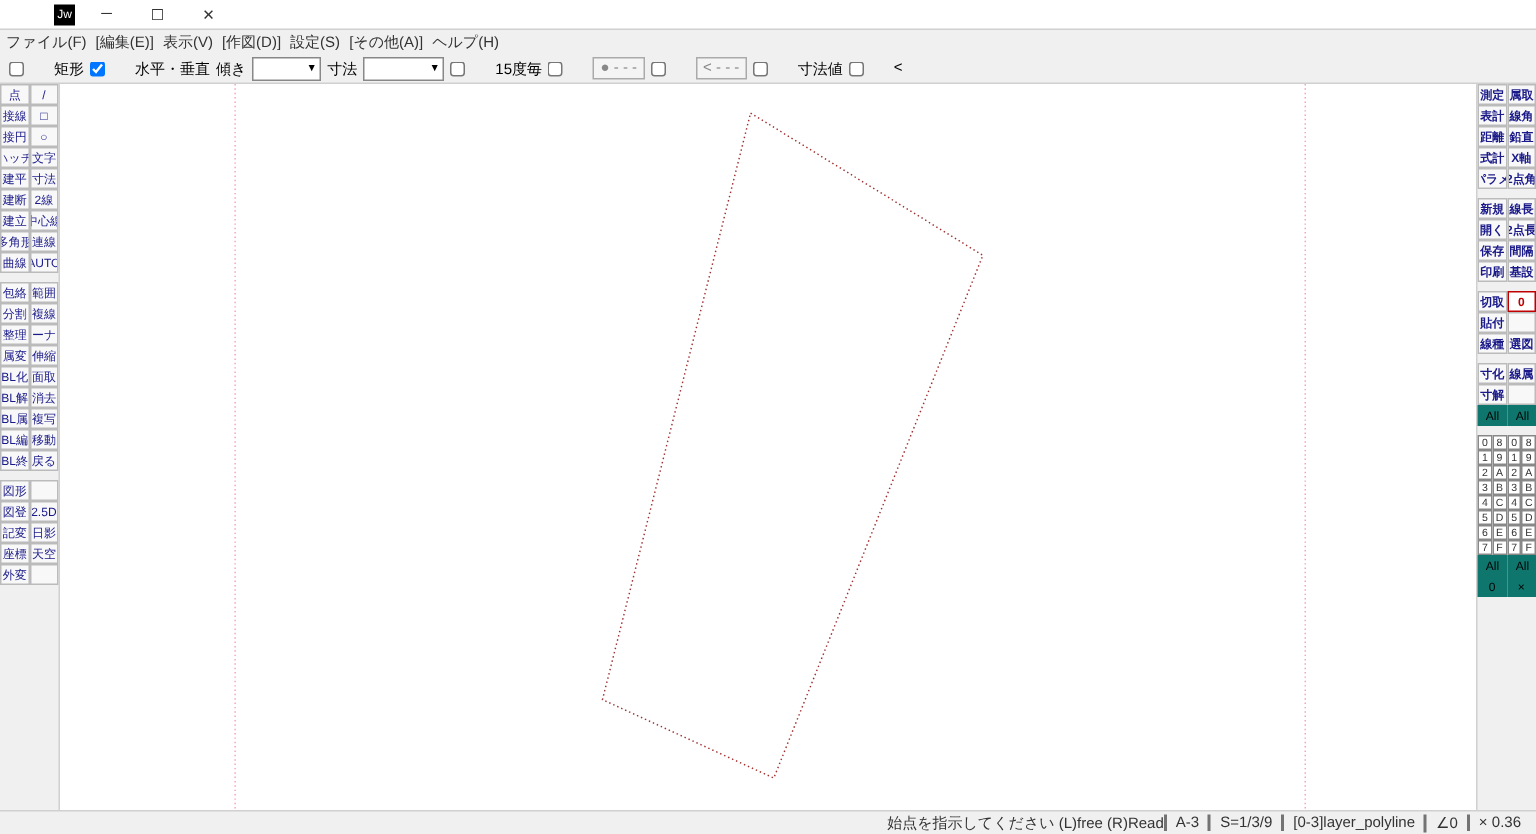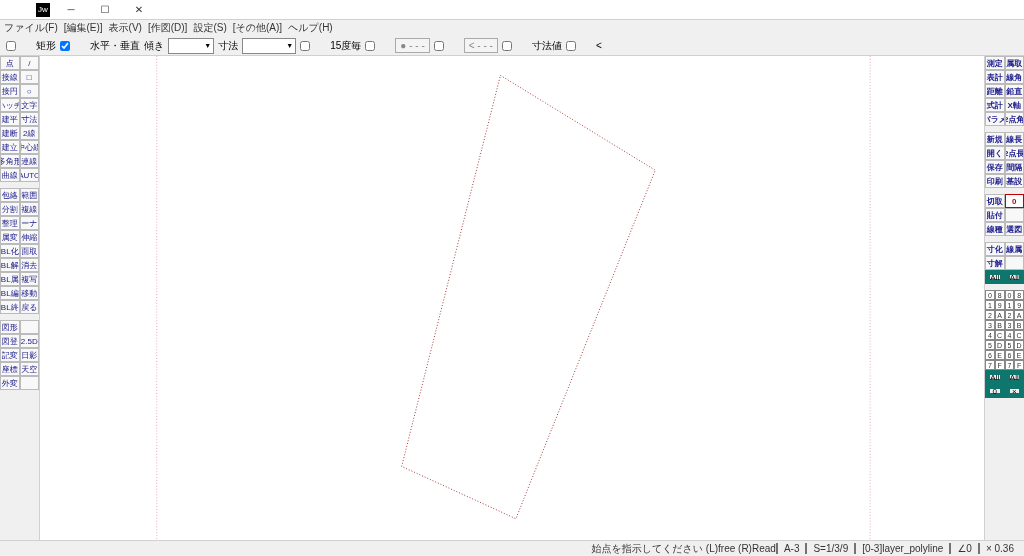--- a/index.html
+++ b/index.html
@@ -37,21 +37,21 @@
 .lefttb .spacer { height: 6px; }
 
 
 .righttb { width: 40px; background: #f0f0f0; display: flex; flex-direction: column; border-left: 1px solid #d0d0d0; font-size: 8px; }
 .righttb .row { display: flex; }
 .righttb .cell { width: 20px; height: 14px; border: 1px solid #bbb; background: #f8f8f8; font-size: 8px; display: flex; align-items: center; justify-content: center; color: #1a1a8a; overflow: hidden; white-space: nowrap; font-weight: bold; }
 .righttb .spacer { height: 6px; }
 .righttb .red { color: #c00000; background:#fff; border:1px solid #c00000;}
 .righttb .num { width: 10px; height: 10px; border: 1px solid #888; font-size: 7px; display:flex; align-items:center; justify-content:center; background:#fff; color:#333; }
 .righttb .numrow { display:flex; }
-.righttb .allbtn { width: 20px; height: 14px; border:5px solid #0f766e; display:flex; align-items:center; justify-content:center; }
+.righttb .allbtn { width: 20px; height: 14px; border:7px solid #0f766e; display:flex; align-items:center; justify-content:center; }
 
 
 .canvaswrap { flex: 1; position: relative; background: #fff; overflow: hidden; }
 .canvas-svg { position: absolute; inset: 0; width: 100%; height: 100%; }
 
 
 .statusbar { height: 16px; background: #f0f0f0; border-top: 1px solid #d0d0d0; display: flex; align-items: center; font-size: 10px; color: #333; padding: 0 4px; }
 .statusbar .left { flex: 1; text-align: right; }
 .statusbar .seg { padding: 0 6px; border-left: 2px solid #737373; }
 </style>

